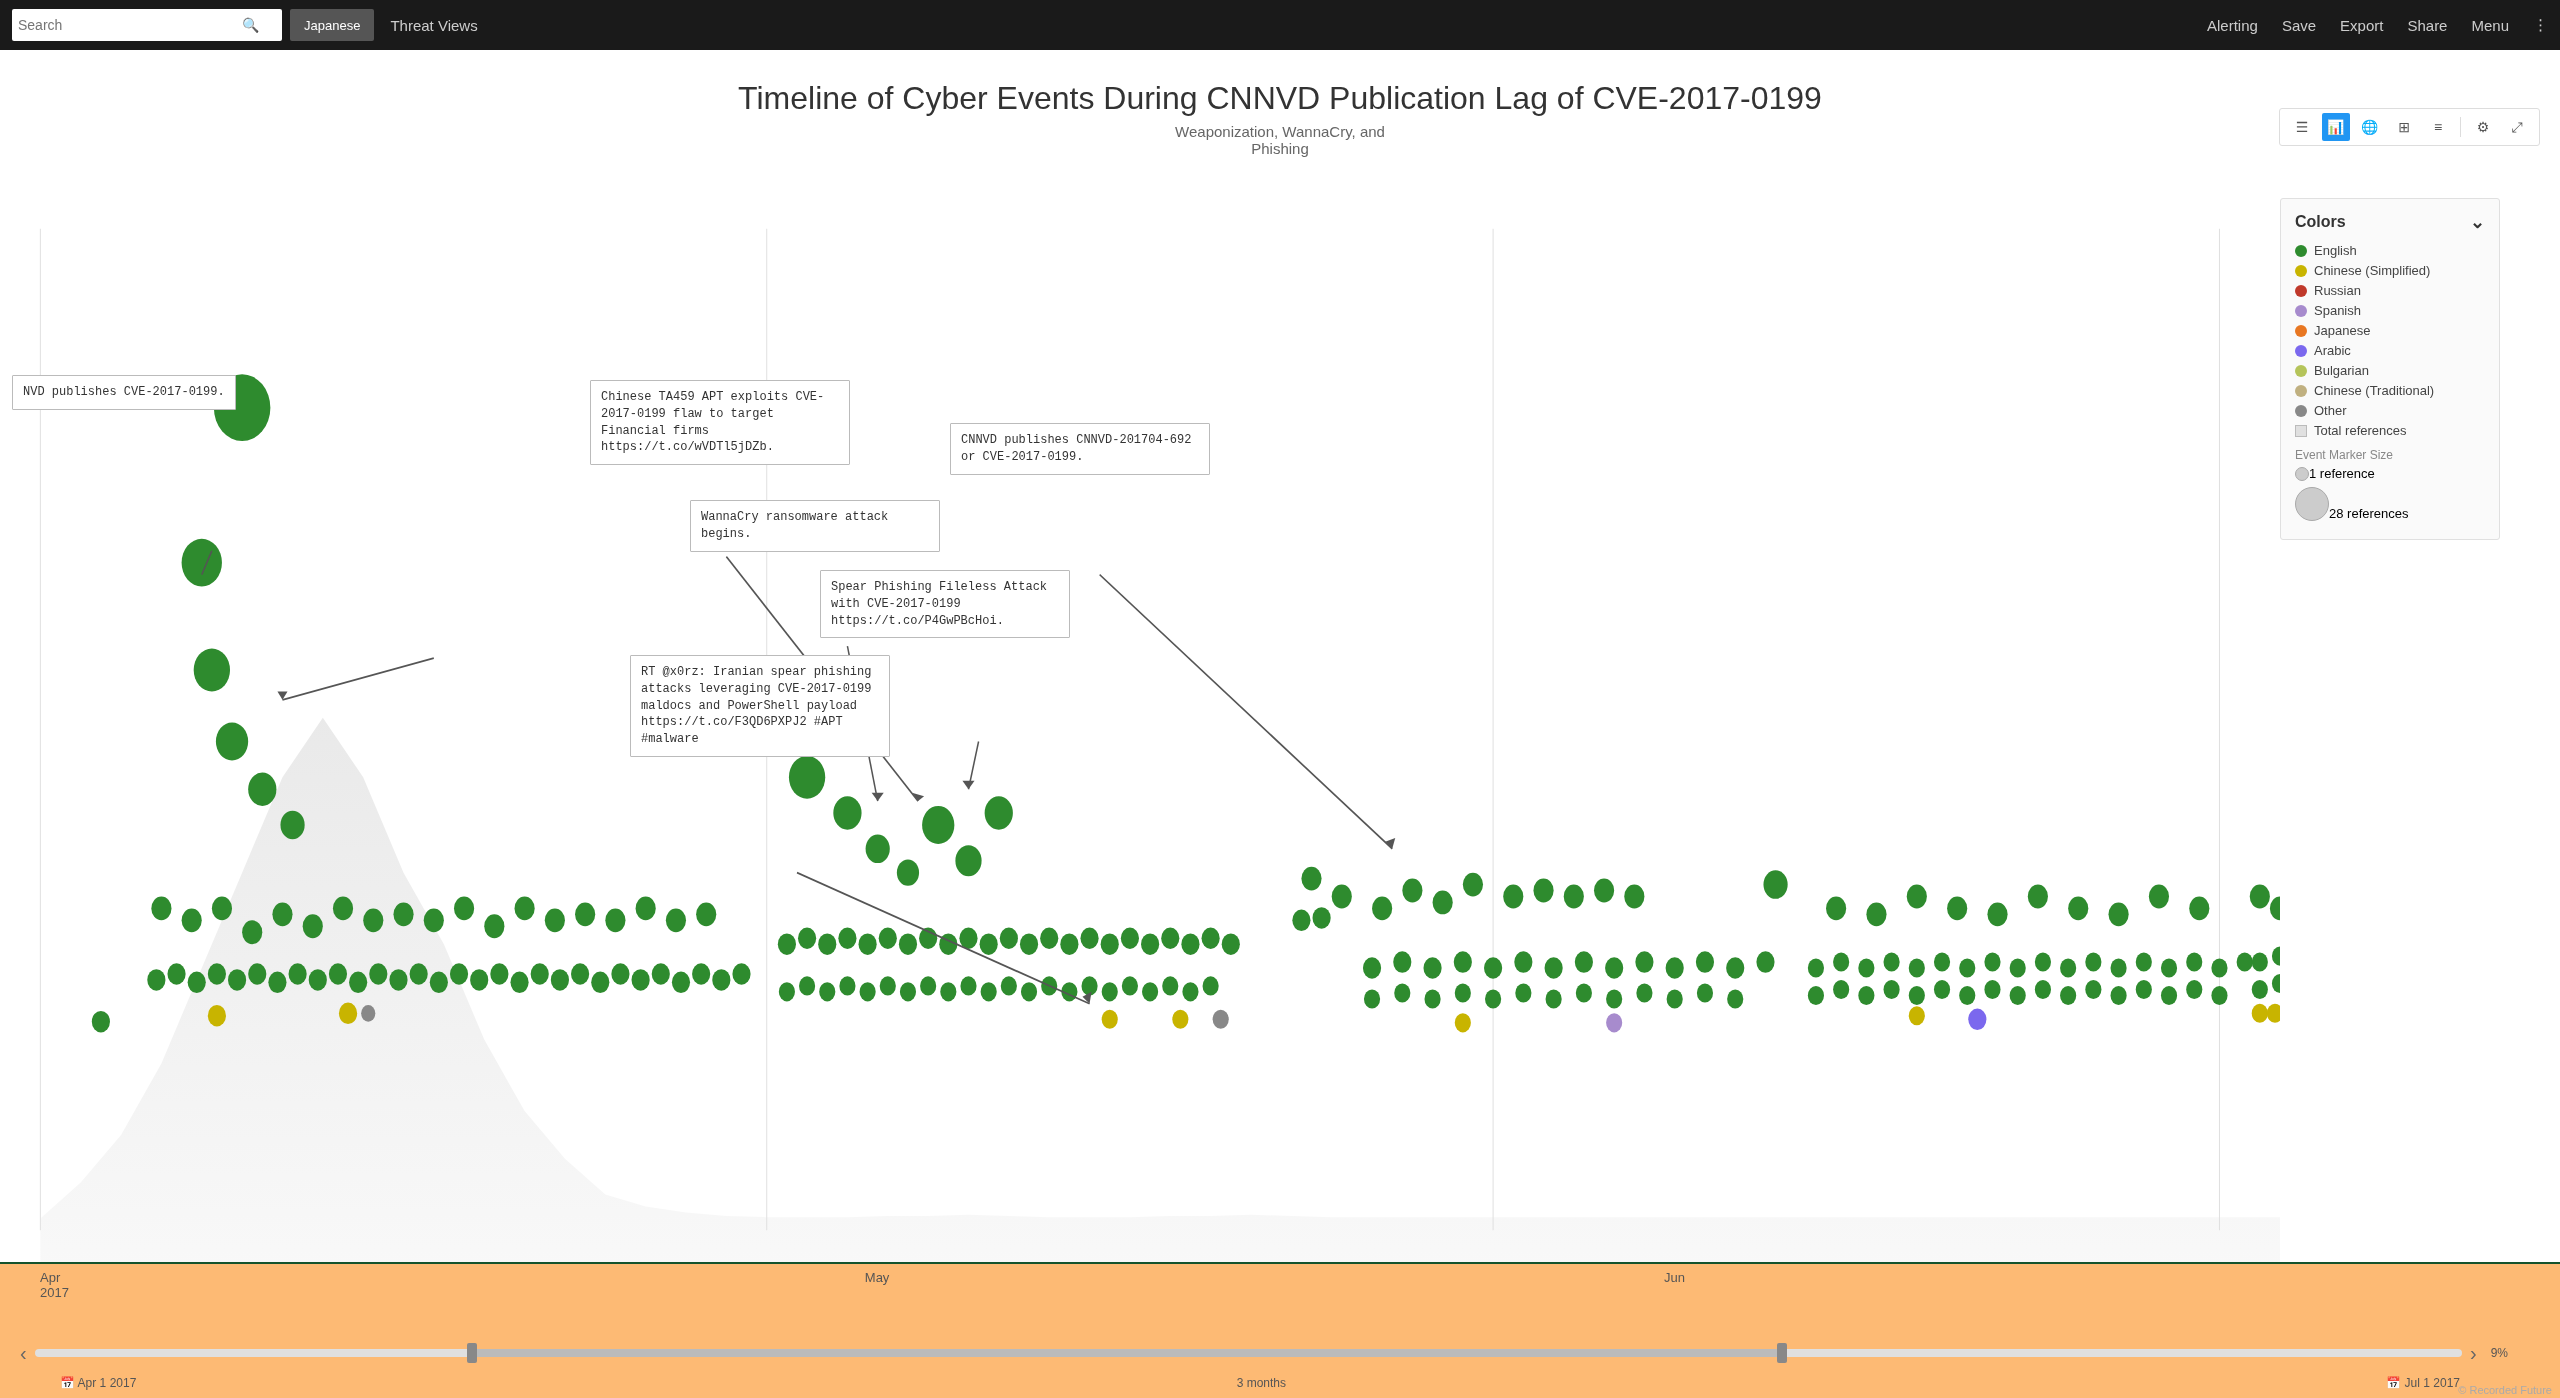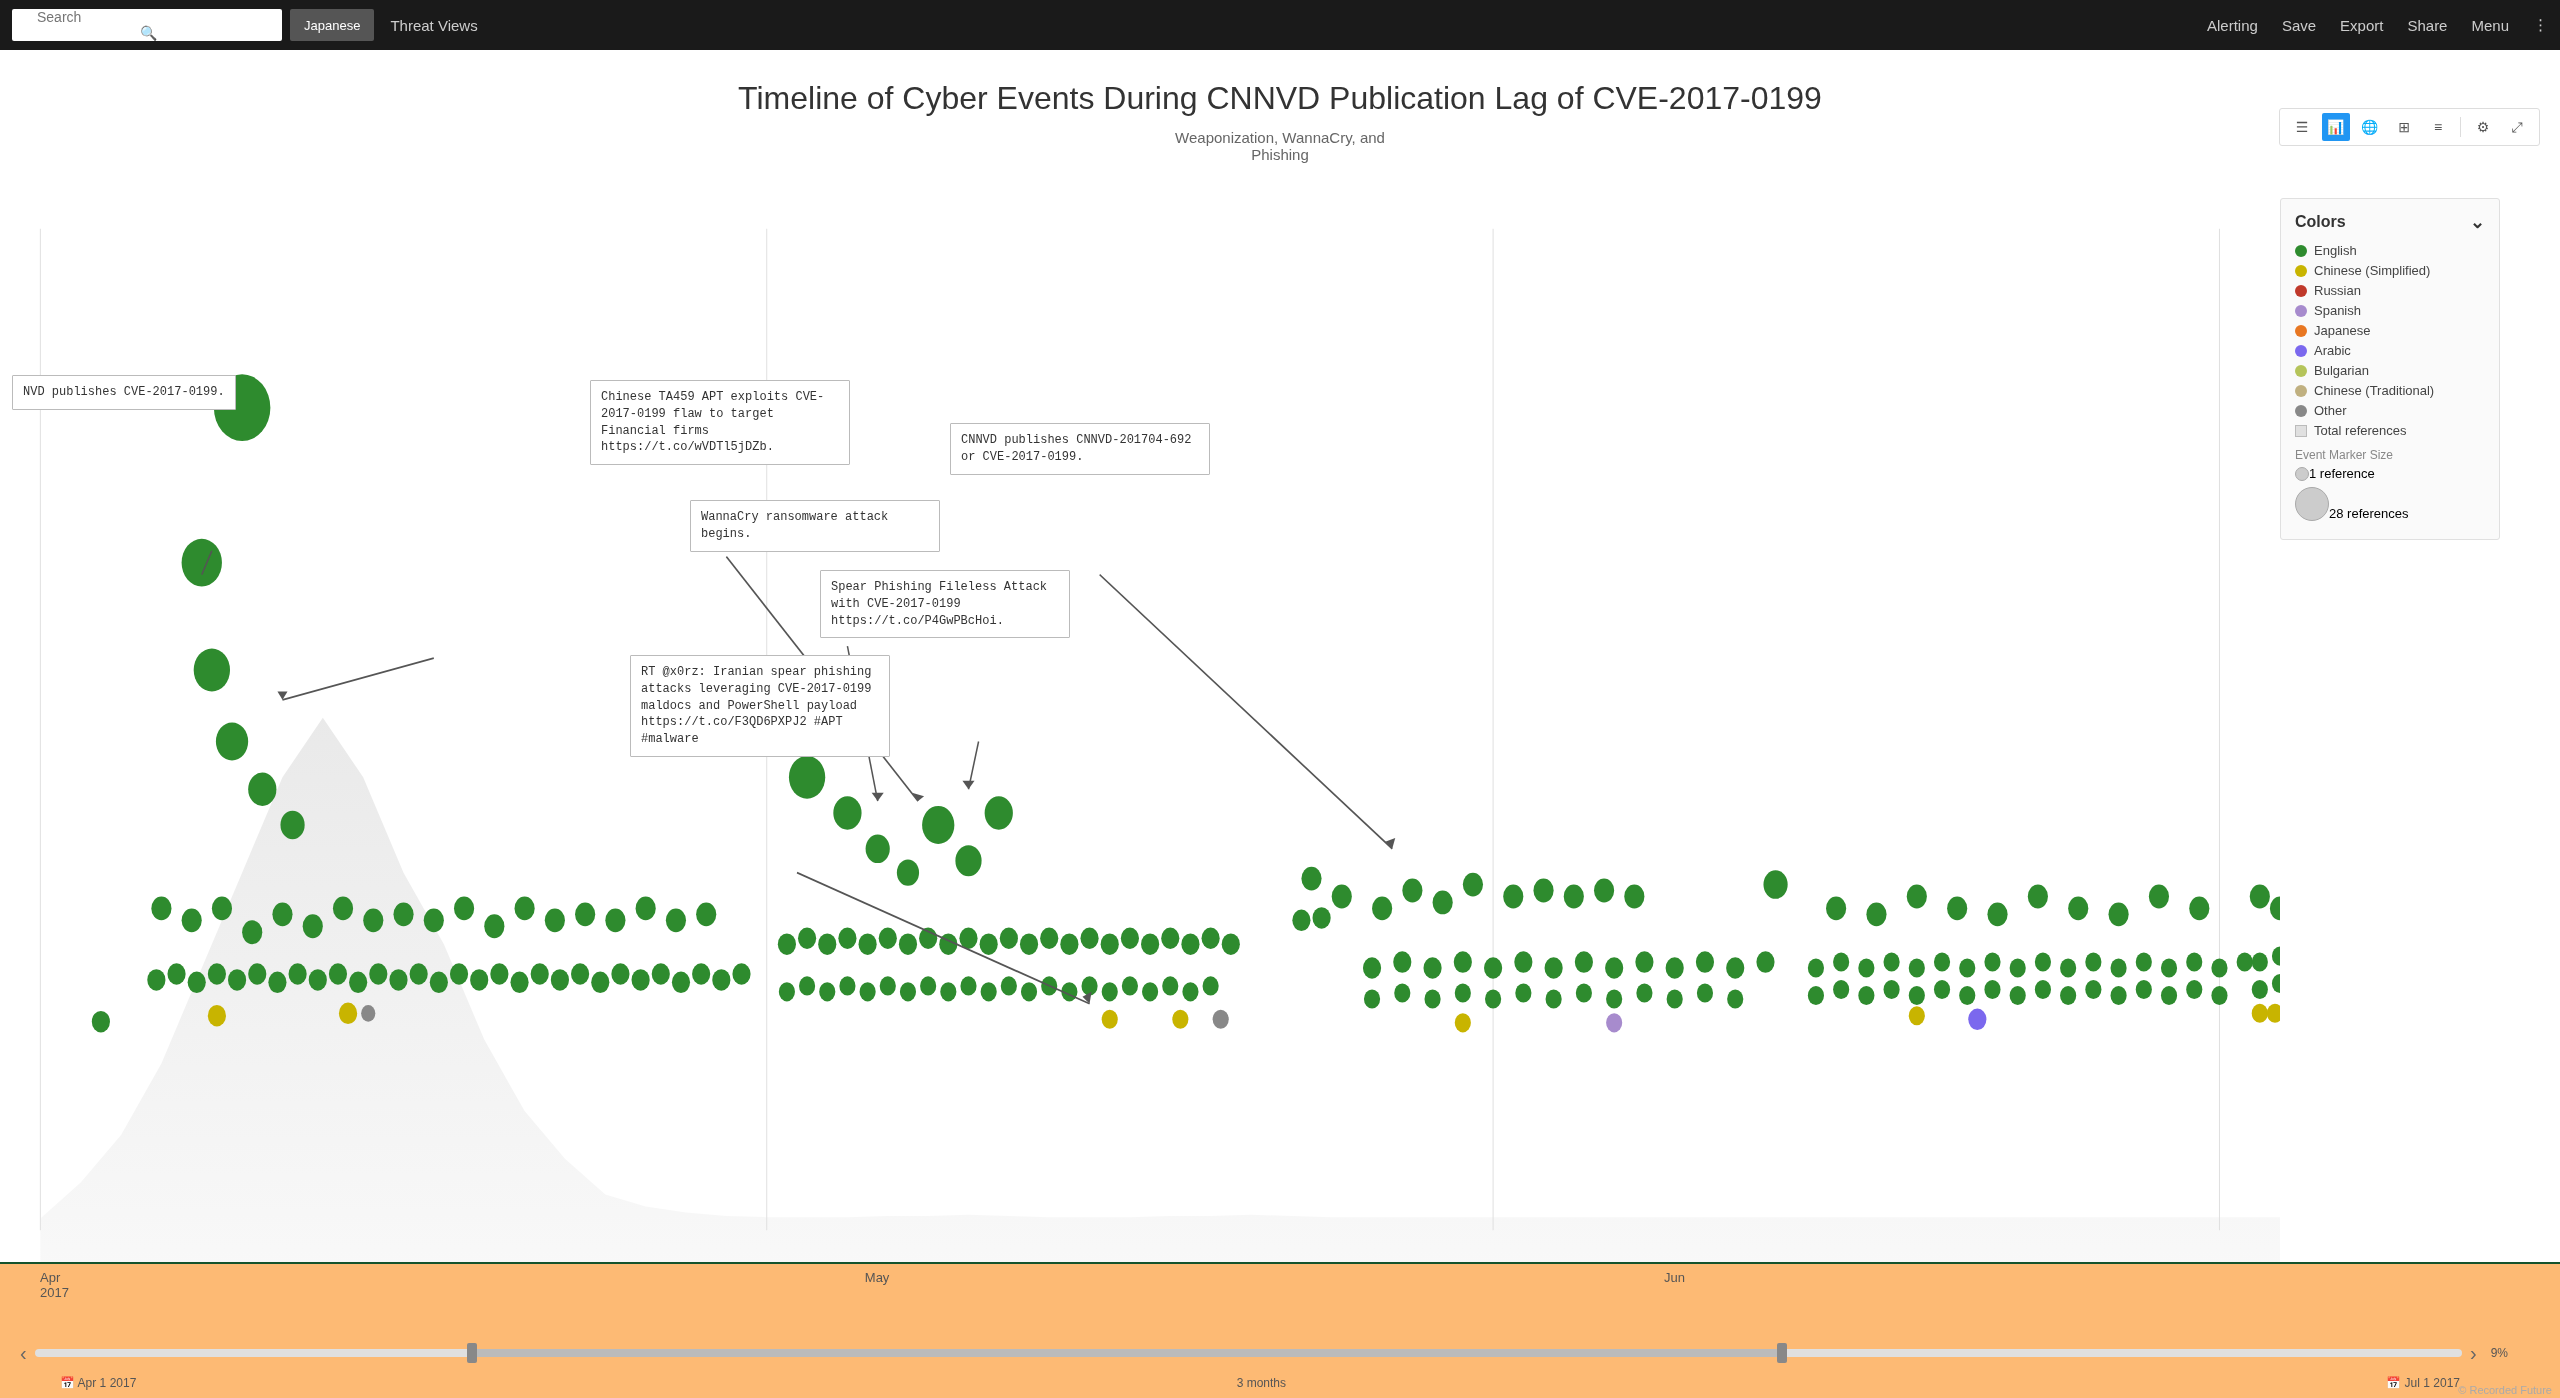--- a/index.html
+++ b/index.html
@@ -8,21 +8,21 @@
     
     #topnav {
       display: flex; align-items: center;
       background: #1a1a1a; color: #fff;
       height: 50px; padding: 0 12px; gap: 8px;
       position: relative; z-index: 100;
     }
     #search-box {
       display: flex; align-items: center;
       background: #fff; border-radius: 2px;
-      padding: 0 6px; height: 32px; width: 270px; flex-direction: column;
+      padding: 0 6px; height: 32px; width: 270px;
     }
     #search-input {
       border: none; outline: none; font-size: 14px;
       width: 220px; color: #333;
     }
     #search-icon { color: #666; font-size: 14px; margin-left: 4px; }
     #advanced-btn {
       background: #555; color: #fff; border: none;
       padding: 6px 14px; border-radius: 2px; font-size: 13px; cursor: pointer;
       height: 32px;
@@ -57,21 +57,21 @@
     }
 
     
     #chart-title-area {
       text-align: center; padding-top: 30px; padding-bottom: 10px;
     }
     #chart-title {
       font-size: 32px; color: #333; font-weight: 400;
     }
     #chart-subtitle {
-      font-size: 15px; color: #666; margin-top: 12px;
+      font-size: 15px; color: #666; margin-top: 6px;
     }
 
     
     #legend-panel {
       position: absolute; top: 148px; right: 60px;
       width: 220px; background: #fafafa;
       border: 1px solid #e0e0e0; border-radius: 3px;
       padding: 12px 14px; z-index: 40; font-size: 13px;
     }
     #legend-title {

